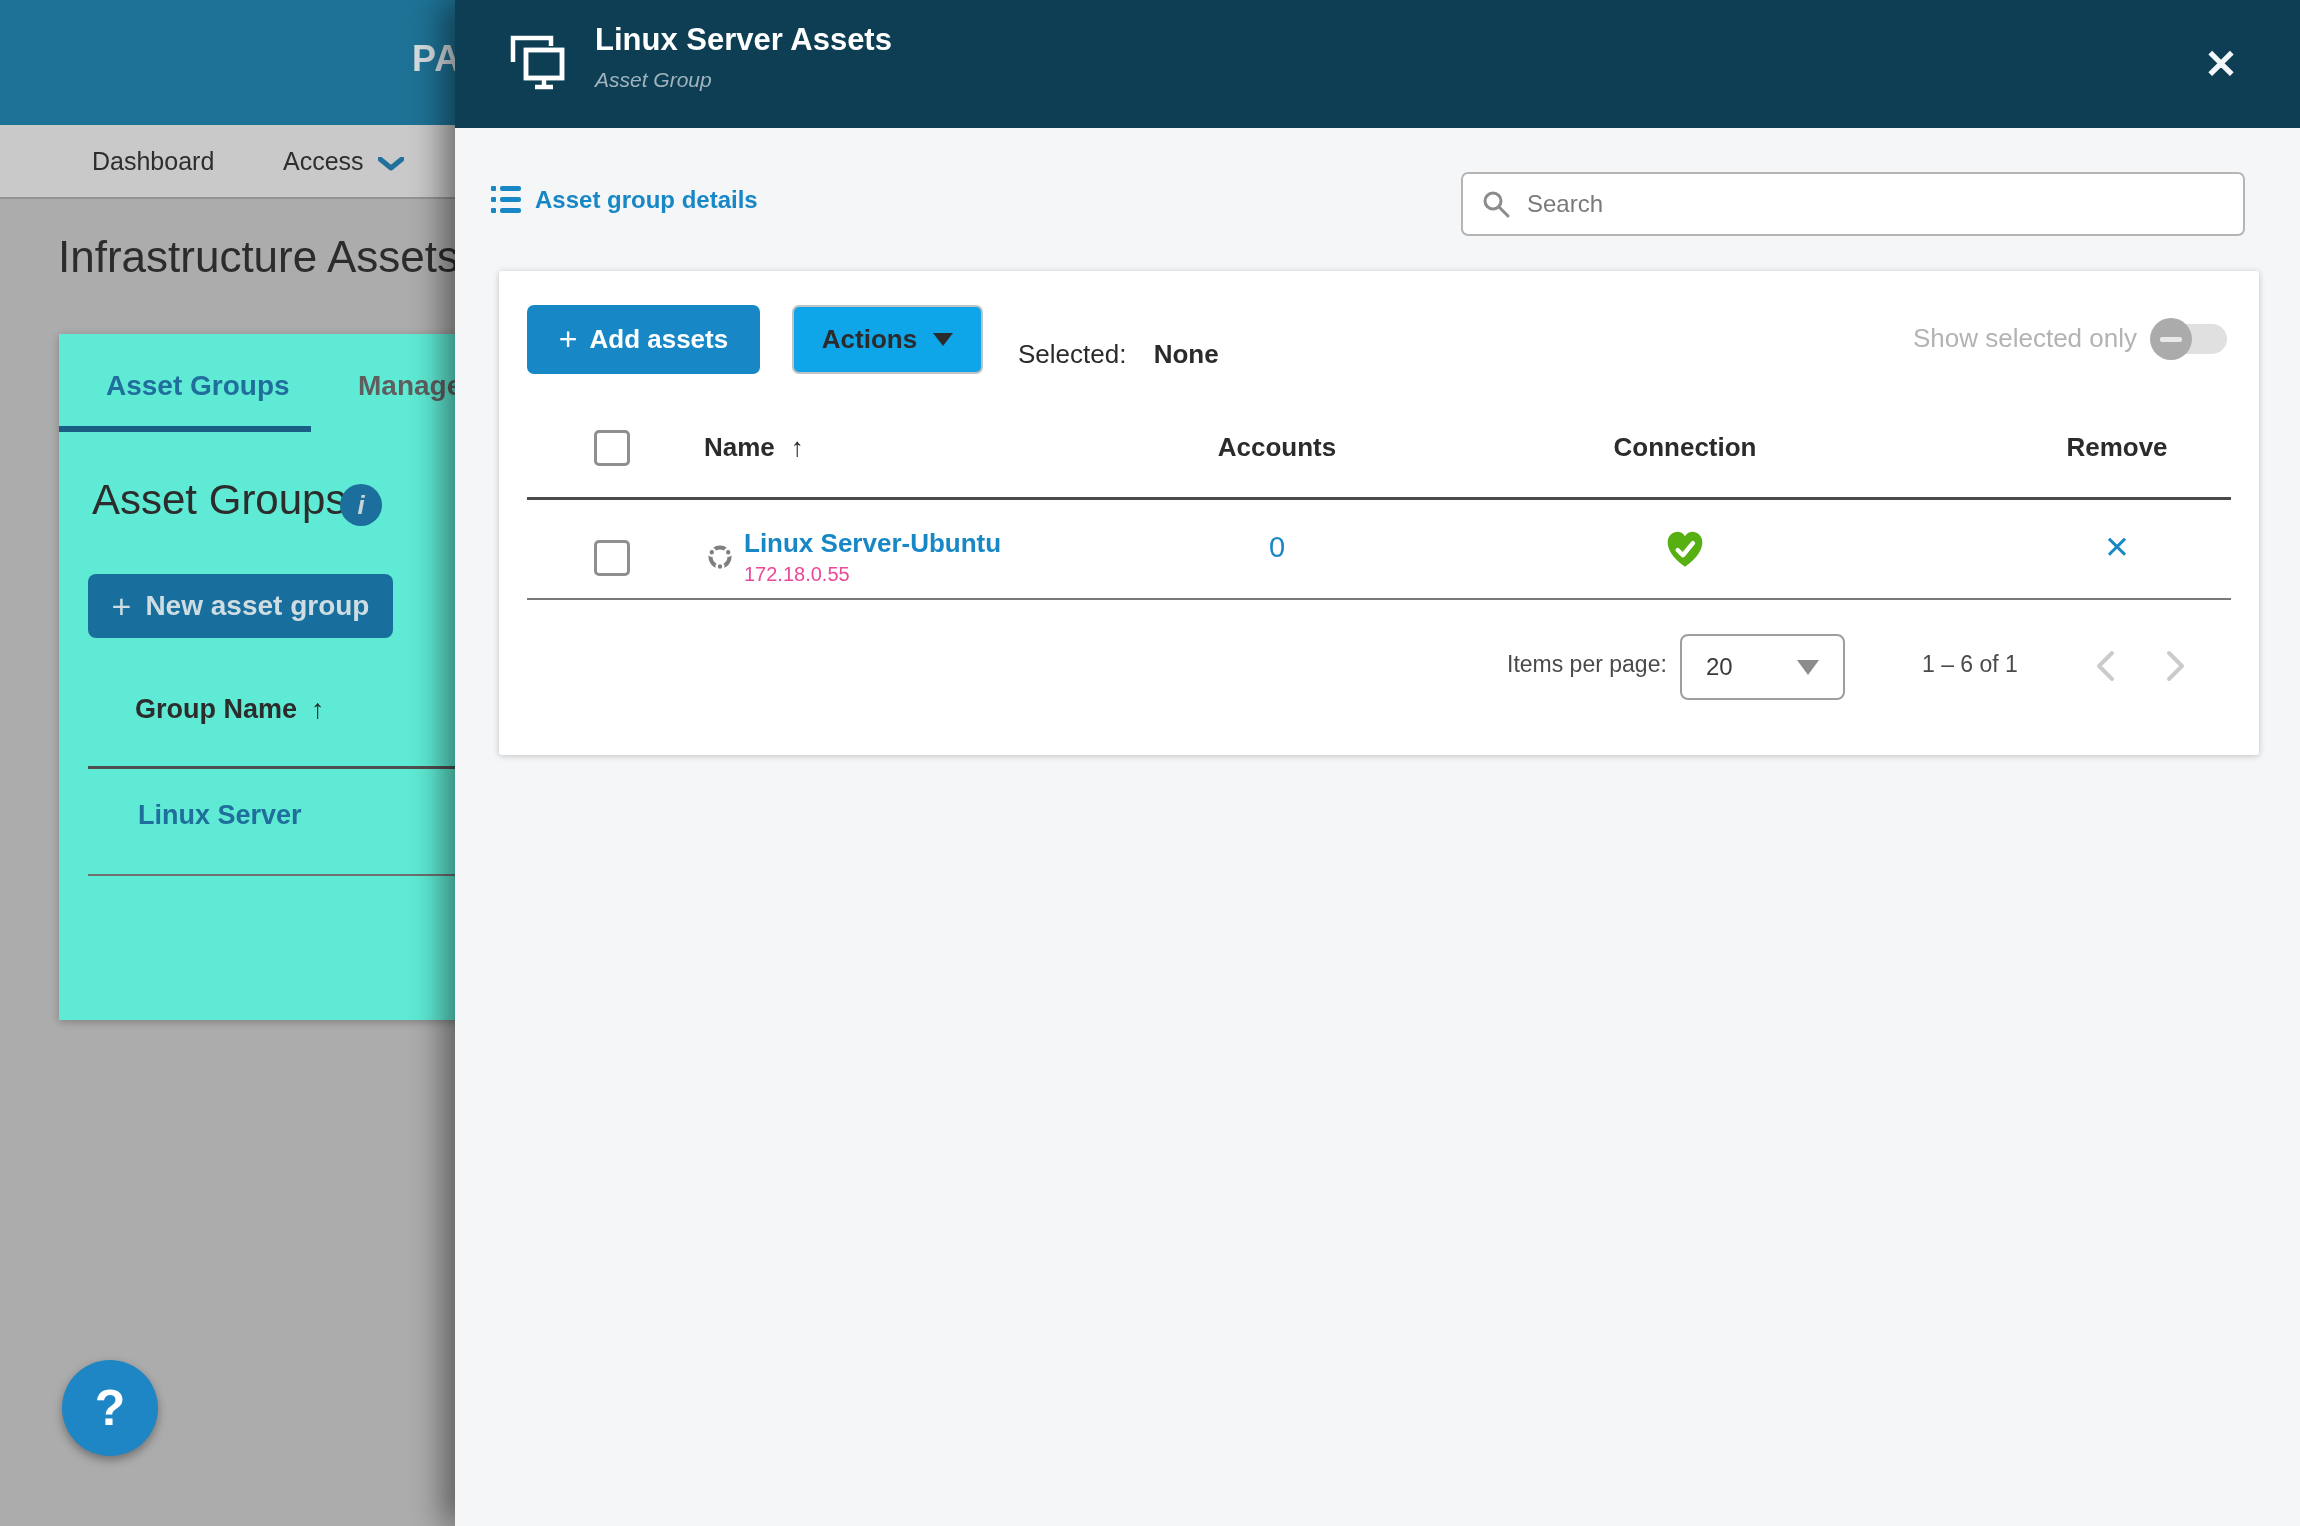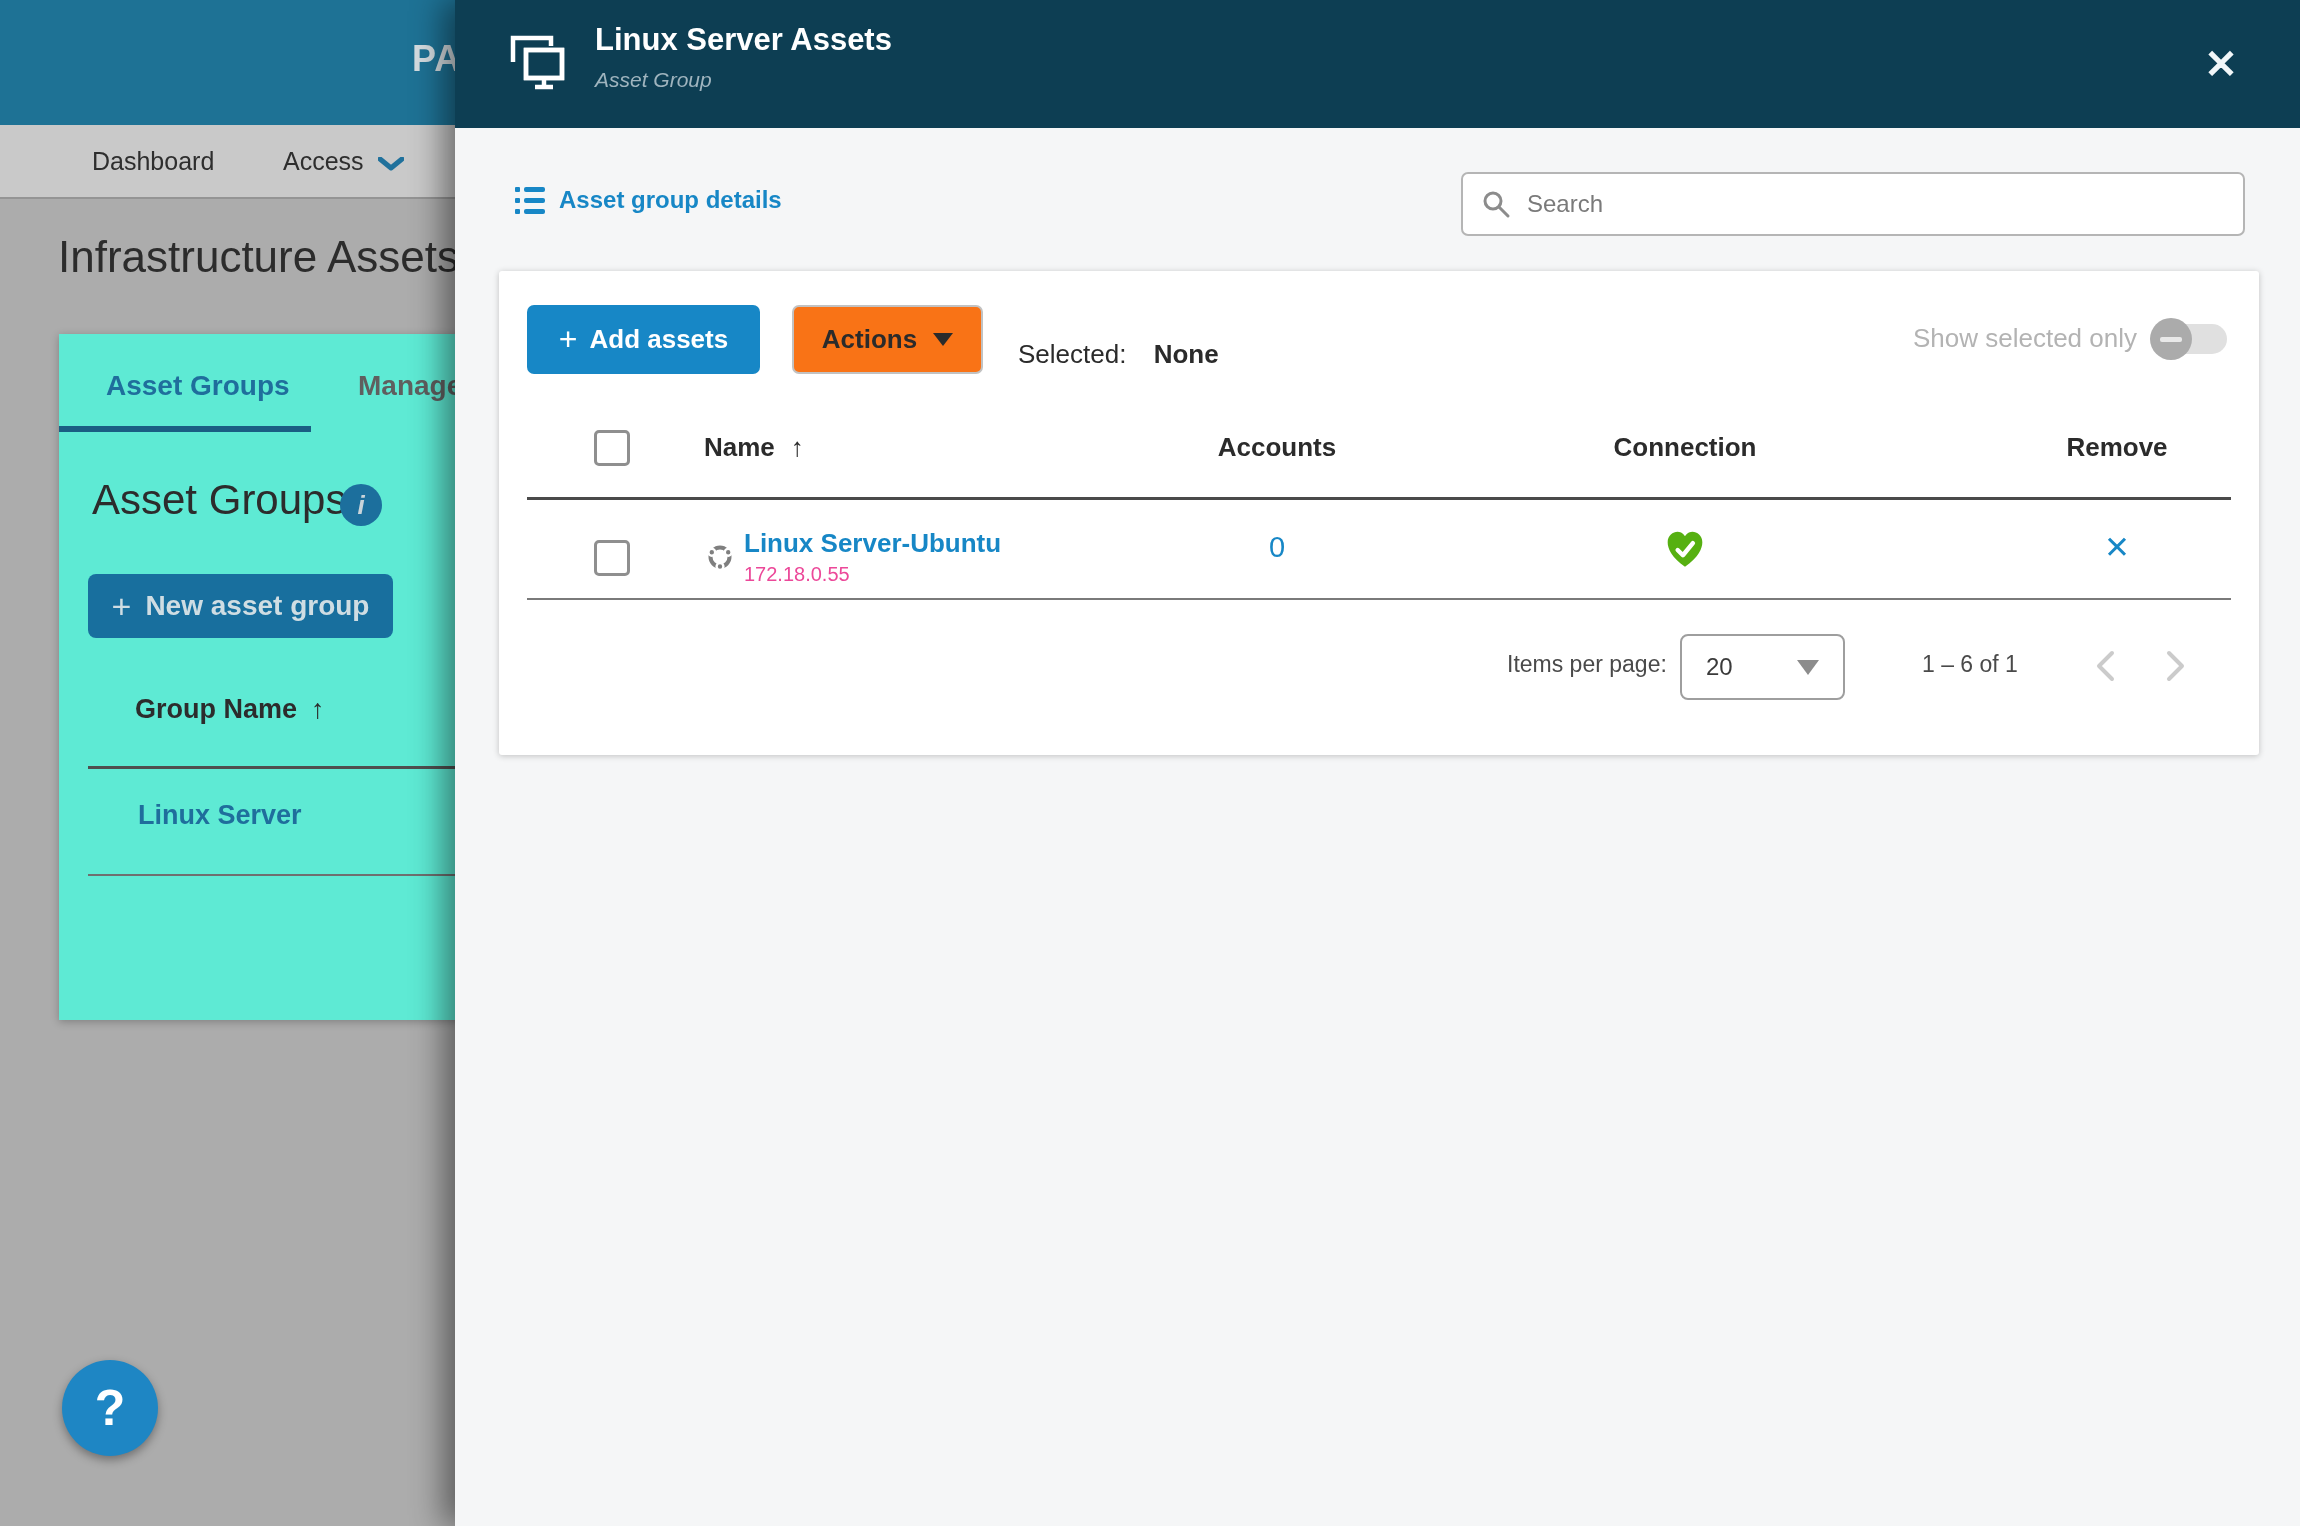--- a/index.html
+++ b/index.html
@@ -40,32 +40,32 @@
   .help-fab { position:absolute; left:62px; top:1360px; width:96px; height:96px; border-radius:50%; background:#1E86C4; color:#fff; font-size:50px; font-weight:bold; border:none; box-shadow:0 4px 10px rgba(0,0,0,.35); cursor:pointer; }
 
   
   .panel { position:absolute; left:455px; top:0; width:1845px; height:1526px; background:#F5F6F7; box-shadow:-12px 0 30px rgba(0,0,0,.45); }
   .panel-header { position:absolute; left:0; top:0; width:100%; height:128px; background:#0D3E53; }
   .ph-icon { position:absolute; left:49px; top:30px; width:66px; height:66px; }
   .ph-title { position:absolute; left:140px; top:22px; color:#FFFFFF; font-size:31px; font-weight:600; }
   .ph-sub { position:absolute; left:140px; top:68px; color:#9FB4BE; font-size:21px;font-style:italic; }
   .close-btn { position:absolute; right:55px; top:40px; width:48px; height:48px; background:none; border:none; color:#F2F7F9; font-size:40px; font-weight:bold; line-height:48px; text-align:center; cursor:pointer; }
 
-  .details-link { position:absolute; left:60px; top:186px; display:flex; align-items:flex-end; gap:14px; color:#1787C6; font-size:24px; font-weight:bold; cursor:pointer; }
+  .details-link { position:absolute; left:36px; top:186px; display:flex; align-items:flex-start; gap:14px; color:#1787C6; font-size:24px; font-weight:bold; cursor:pointer; }
   .list-icon { display:inline-block; }
 
   .search-box { position:absolute; left:1006px; top:172px; width:784px; height:64px; background:#fff; border:2px solid #B5B5B5; border-radius:7px; display:flex; align-items:center; padding:0 18px; gap:16px; }
   .search-box input { flex:1; border:none; outline:none; font-size:24px; color:#444; font-family:inherit; background:transparent; }
   .search-box input::placeholder { color:#7A7A7A; }
 
   .card { position:absolute; left:44px; top:271px; width:1760px; height:484px; background:#FFFFFF; border-radius:3px; box-shadow:0 1px 6px rgba(0,0,0,.22); }
 
   .btn-add { position:absolute; left:28px; top:34px; width:233px; height:69px; background:#1787C6; color:#fff; border:none; border-radius:7px; font-size:26px; font-weight:bold; font-family:inherit; display:flex; align-items:center; justify-content:center; gap:12px; cursor:pointer; }
   .btn-add .plus { font-size:32px; font-weight:normal; }
-  .btn-actions { position:absolute; left:293px; top:34px; width:191px; height:69px; background:#f97316; color:#2B2B2B; border:2px solid #C2C2C2; border-radius:7px; font-size:26px; font-weight:bold; font-family:inherit; display:flex; align-items:center; justify-content:center; gap:16px; cursor:pointer; }
+  .btn-actions { position:absolute; left:293px; top:34px; width:191px; height:69px; background:#0ea5e9; color:#2B2B2B; border:2px solid #C2C2C2; border-radius:7px; font-size:26px; font-weight:bold; font-family:inherit; display:flex; align-items:center; justify-content:center; gap:16px; cursor:pointer; }
   .caret-solid { width:0; height:0; border-left:10px solid transparent; border-right:10px solid transparent; border-top:13px solid #2B2B2B; }
   .selected-wrap { position:absolute; left:519px; top:68px; font-size:26px; color:#2B2B2B; }
   .selected-wrap .val { font-weight:bold; margin-left:20px; }
   .show-sel { position:absolute; right:32px; top:52px; display:flex; align-items:center; gap:14px; color:#B3B3B3; font-size:26px; }
   .toggle { position:relative; width:74px; height:30px; background:#E0E0E0; border-radius:15px; margin-left:2px; }
   .toggle .knob { position:absolute; left:-3px; top:-6px; width:42px; height:42px; border-radius:50%; background:#ABABAB; }
   .toggle .knob::after { content:""; position:absolute; left:10px; top:19px; width:22px; height:5px; background:#E9E9E9; border-radius:2px; }
 
   .checkbox { position:absolute; width:36px; height:36px; border:3px solid #8F8F8F; border-radius:5px; background:#fff; cursor:pointer; }
   .th { position:absolute; top:161px; font-size:26px; font-weight:bold; color:#2B2B2B; }

